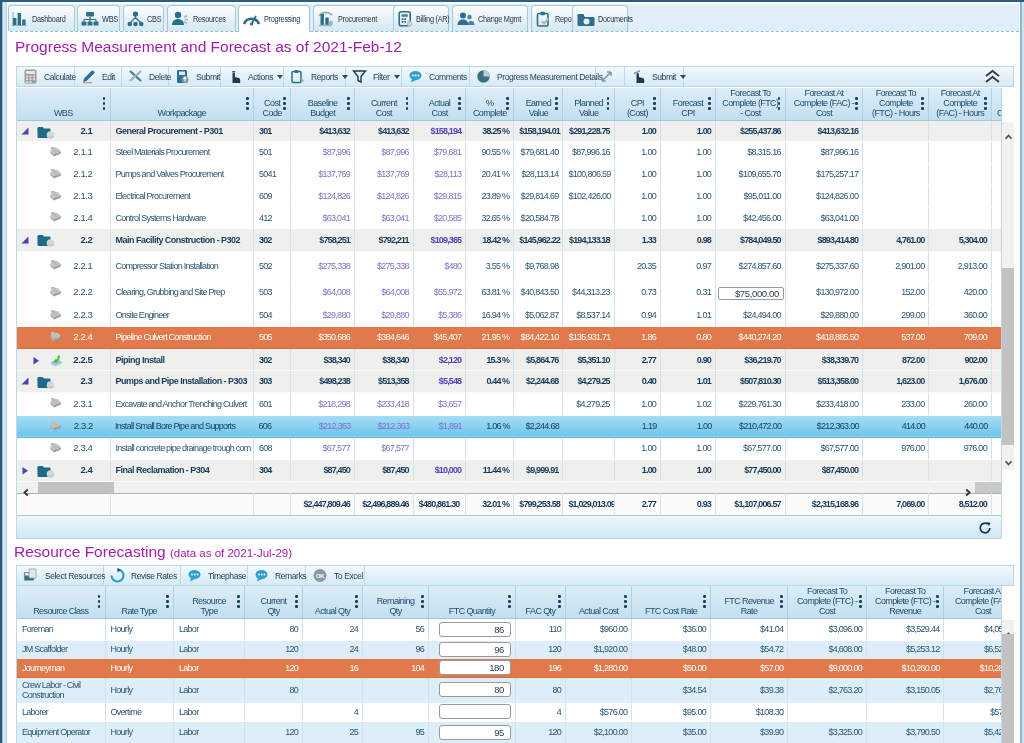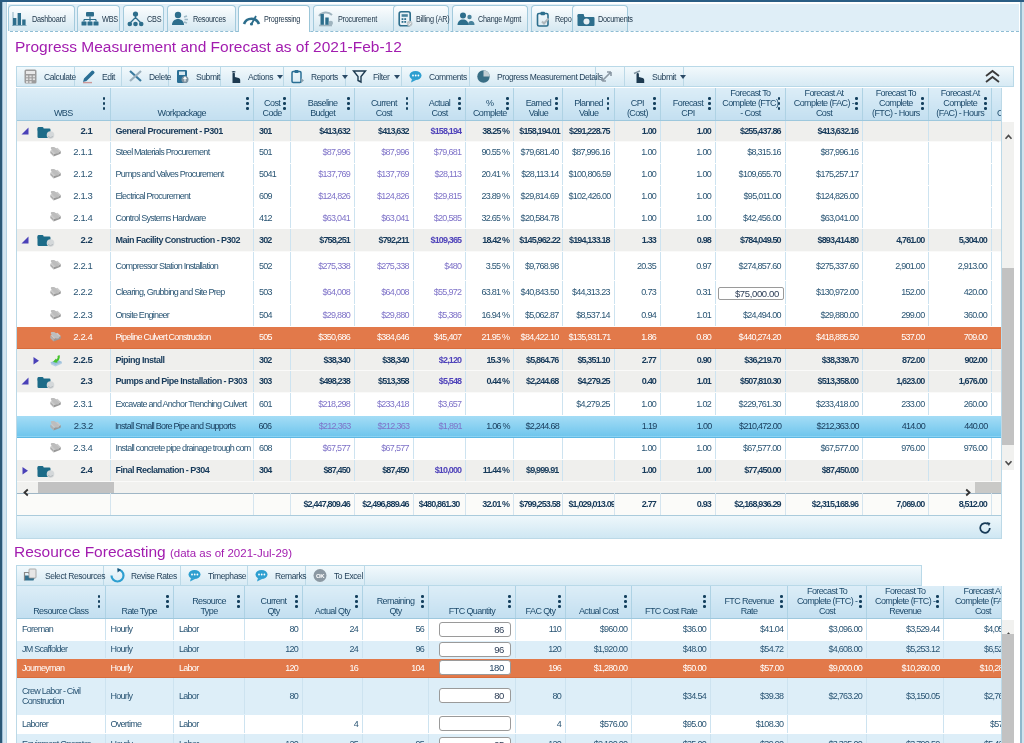--- a/index.html
+++ b/index.html
@@ -830,21 +830,21 @@
 <td class="c r"></td>
 <td class="c r"></td>
 <td class="c r">$2,447,809.46</td>
 <td class="c r">$2,496,889.46</td>
 <td class="c l">$480,861.30</td>
 <td class="c r">32.01 %</td>
 <td class="c r">$799,253.58</td>
 <td class="c r">$1,029,013.09</td>
 <td class="c r">2.77</td>
 <td class="c r">0.93</td>
-<td class="c r">$2,168,936.29</td>
+<td class="c r">$1,107,006.57</td>
 <td class="c r">$2,315,168.96</td>
 <td class="c r">7,069.00</td>
 <td class="c r">8,512.00</td>
 <td class="c r"></td>
 </tr>
       </tbody>
     </table>
 <div class="footerband" style="height:24px;position:relative;margin-left:-1px;margin-right:-1px">
 <svg width="14" height="14" viewBox="0 0 16 16" style="position:absolute;right:9px;top:5px">
         <path d="M13.5 8a5.5 5.5 0 1 1-2.2-4.4" fill="none" stroke="#173a57" stroke-width="2"></path>
@@ -855,21 +855,21 @@
 <div class="abs sbtrack" style="left:1002px;top:122px;width:12px;height:348px">
 <div class="abs" style="left:1.5px;top:4px"><svg width="9" height="6" viewBox="0 0 9 6">
         <path d="M1.5 4.8 4.5 1.5 7.5 4.8" fill="none" stroke="#4a4a4a" stroke-width="1.6"></path>
       </svg></div>
 <div class="abs sbthumb" style="left:0px;top:146px;width:12px;height:177px"></div>
 <div class="abs" style="left:1.5px;top:330px"><svg width="9" height="6" viewBox="0 0 9 6">
         <path d="M1.5 1.2 4.5 4.5 7.5 1.2" fill="none" stroke="#4a4a4a" stroke-width="1.6"></path>
       </svg></div>
 </div>
 <div class="abs sectitle" style="left:14px;top:543px">Resource Forecasting <span class="sub">(data as of 2021-Jul-29)</span></div>
-<div class="abs tbar" style="left:16px;top:565px;width:906px;height:21px">
+<div class="abs tbar" style="left:16px;top:565px;width:998px;height:21px">
 <div class="tbtn" style="width:87px">
       <svg width="16" height="15" viewBox="0 0 16 15">
         <path d="M1.5 7.5h11l-2 5h-9z" fill="#33708e"></path>
         <path d="M1.5 12.5v-8h4l1 1.5h5v1.5" fill="none" stroke="#888" stroke-width="1.2"></path>
         <rect x="6" y="1" width="7" height="9" rx="0.8" fill="#e6e6e6" stroke="#999" stroke-width="0.8"></rect>
       </svg>
       <span>Select Resources</span>
     </div>
 <div class="tbtn" style="width:77px">
       <svg width="15" height="15" viewBox="0 0 15 15">
@@ -1035,21 +1035,21 @@
 <td class="c r" style="">104</td>
 <td class="c r" style="padding:1px 9px 1px 3px"><input class="inp" style="width: 72px; height: 15px; padding: 0px 6px; border-radius: 3px;" value="180" readonly=""></td>
 <td class="c r" style="">196</td>
 <td class="c r" style="">$1,280.00</td>
 <td class="c r" style="">$50.00</td>
 <td class="c r" style="">$57.00</td>
 <td class="c r" style="">$9,000.00</td>
 <td class="c r" style="">$10,260.00</td>
 <td class="c r" style="">$10,280.00</td>
 </tr>
-<tr class="alt" style="height:37px">
+<tr class="alt" style="height:25px">
 <td class="c l" style="">Crew Labor - Civil<br>Construction</td>
 <td class="c l" style="">Hourly</td>
 <td class="c l" style="">Labor</td>
 <td class="c r" style="">80</td>
 <td class="c r" style=""></td>
 <td class="c r" style=""></td>
 <td class="c r" style="padding:1px 9px 1px 3px"><input class="inp" style="width: 72px; height: 15px; padding: 0px 6px; border-radius: 3px;" value="80" readonly=""></td>
 <td class="c r" style="">80</td>
 <td class="c r" style=""></td>
 <td class="c r" style="">$34.54</td>

